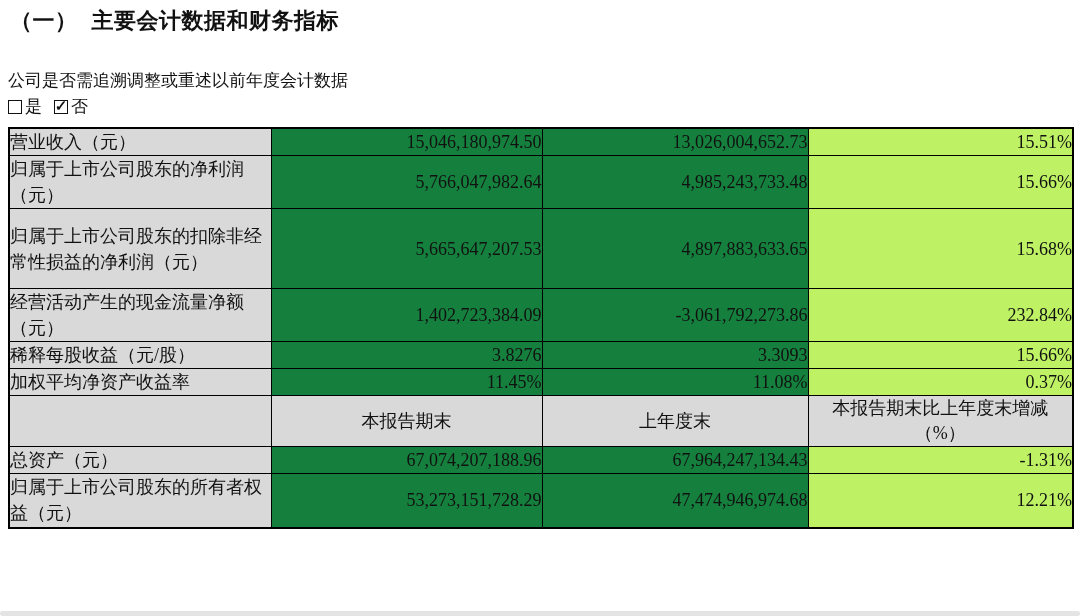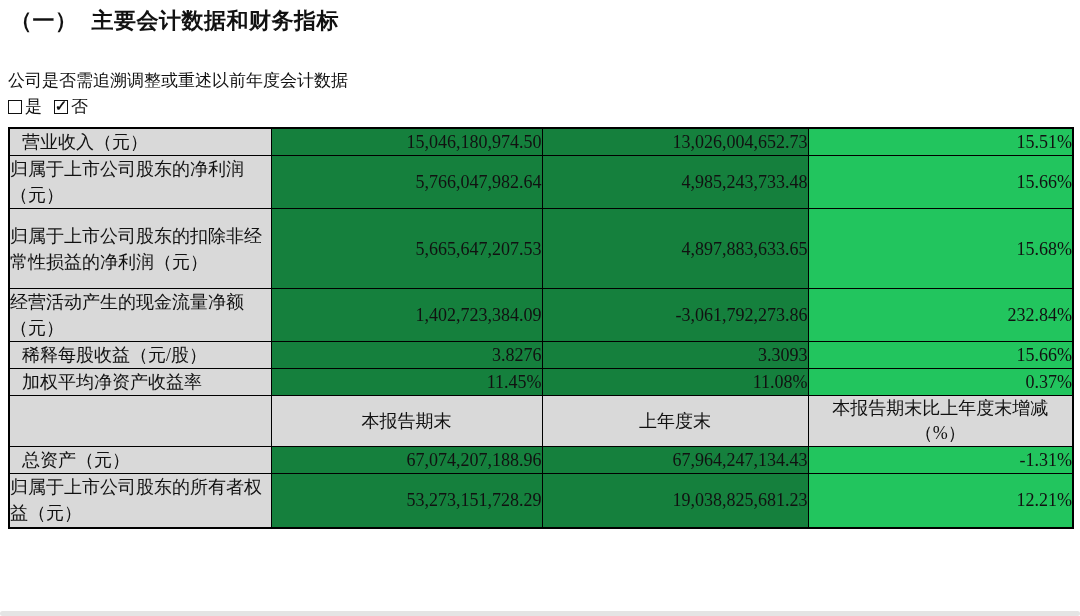--- a/index.html
+++ b/index.html
@@ -62,24 +62,24 @@
     font-weight: normal;
     line-height: 26px;
     padding: 0;
     vertical-align: middle;
     box-sizing: border-box;
     overflow: hidden;
   }
   .cell-gray { background: var(--cell-gray, #d9d9d9); }
   .cell-label { text-align: left; padding: 1px 16px 1px 12px; }
   .cell-num  { text-align: right; padding-right: 10px; background: #15803d; }
-  .cell-pct  { text-align: right; padding-right: 6px; background: #22c55e; }
+  .cell-pct  { text-align: right; padding-right: 6px; background: #bef264; }
   .cell-colhead { text-align: center; }
   tr.h50 td, tr.h50 th { height: 50px; }
-  tr.h27 td { height: 27px; padding-left: 12px; }
+  tr.h27 td { height: 27px; }
   tr.h53 td { height: 53px; }
   tr.h80 td { height: 80px; }
   tr.h54 td { height: 54px; }
   .hdr-line { line-height: 25px; }
   .bottom-bar {
     position: absolute;
     left: 0;
     bottom: 0;
     width: 1080px;
     height: 5px;
@@ -173,19 +173,19 @@
   <tr class="h27">
     <td class="cell-gray cell-label">总资产（元）</td>
     <td class="cell-num">67,074,207,188.96</td>
     <td class="cell-num">67,964,247,134.43</td>
     <td class="cell-pct">-1.31%</td>
   </tr>
 
   <tr class="h54">
     <td class="cell-gray cell-label">归属于上市公司股东的所有者权益（元）</td>
     <td class="cell-num">53,273,151,728.29</td>
-    <td class="cell-num">19,038,825,681.23</td>
+    <td class="cell-num">47,474,946,974.68</td>
     <td class="cell-pct">12.21%</td>
   </tr>
 </tbody>
   </table>
 
 <div class="bottom-bar"></div>
 
 </body></html>

